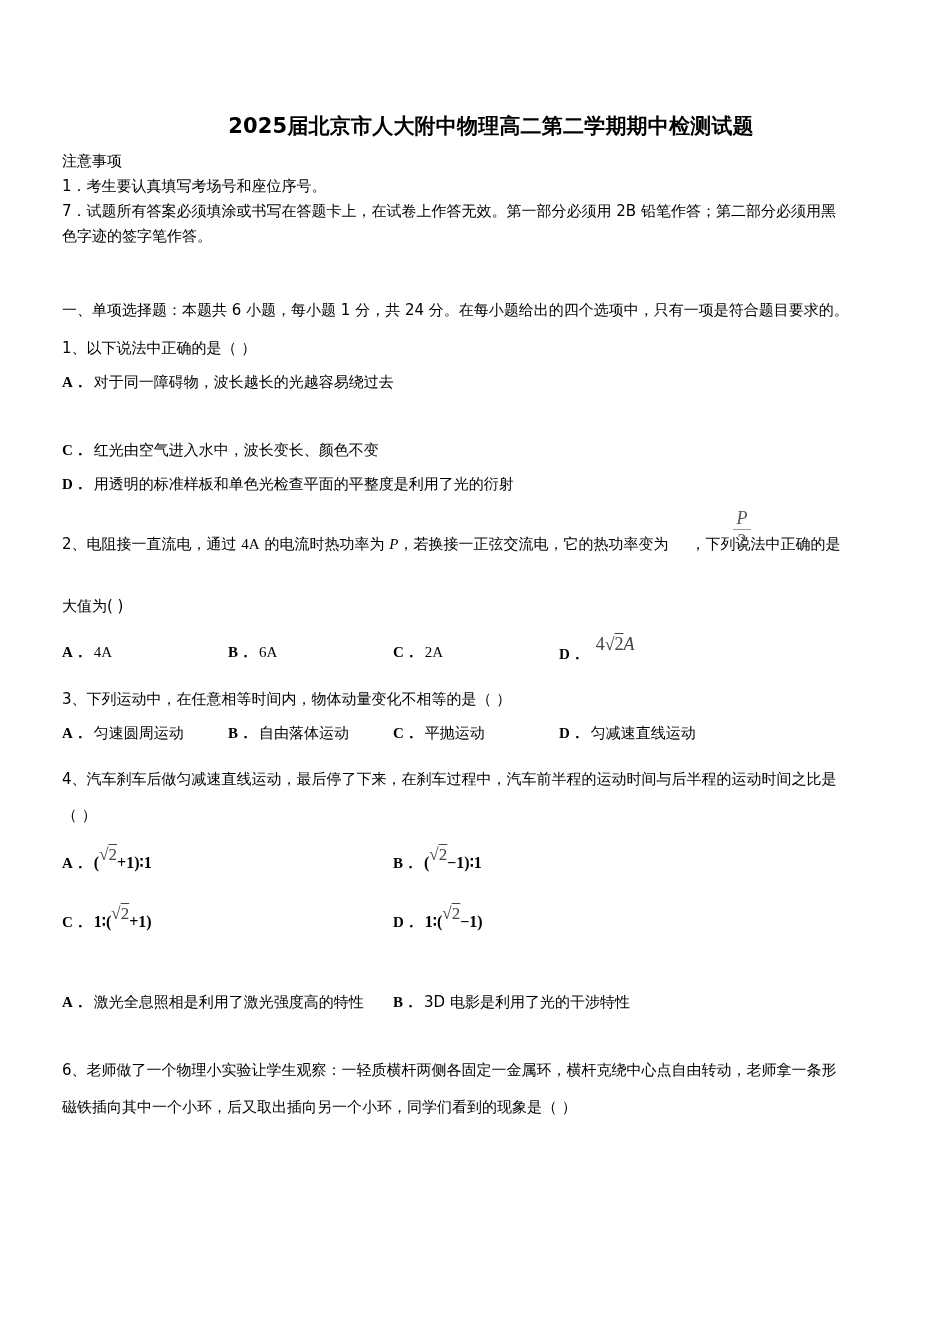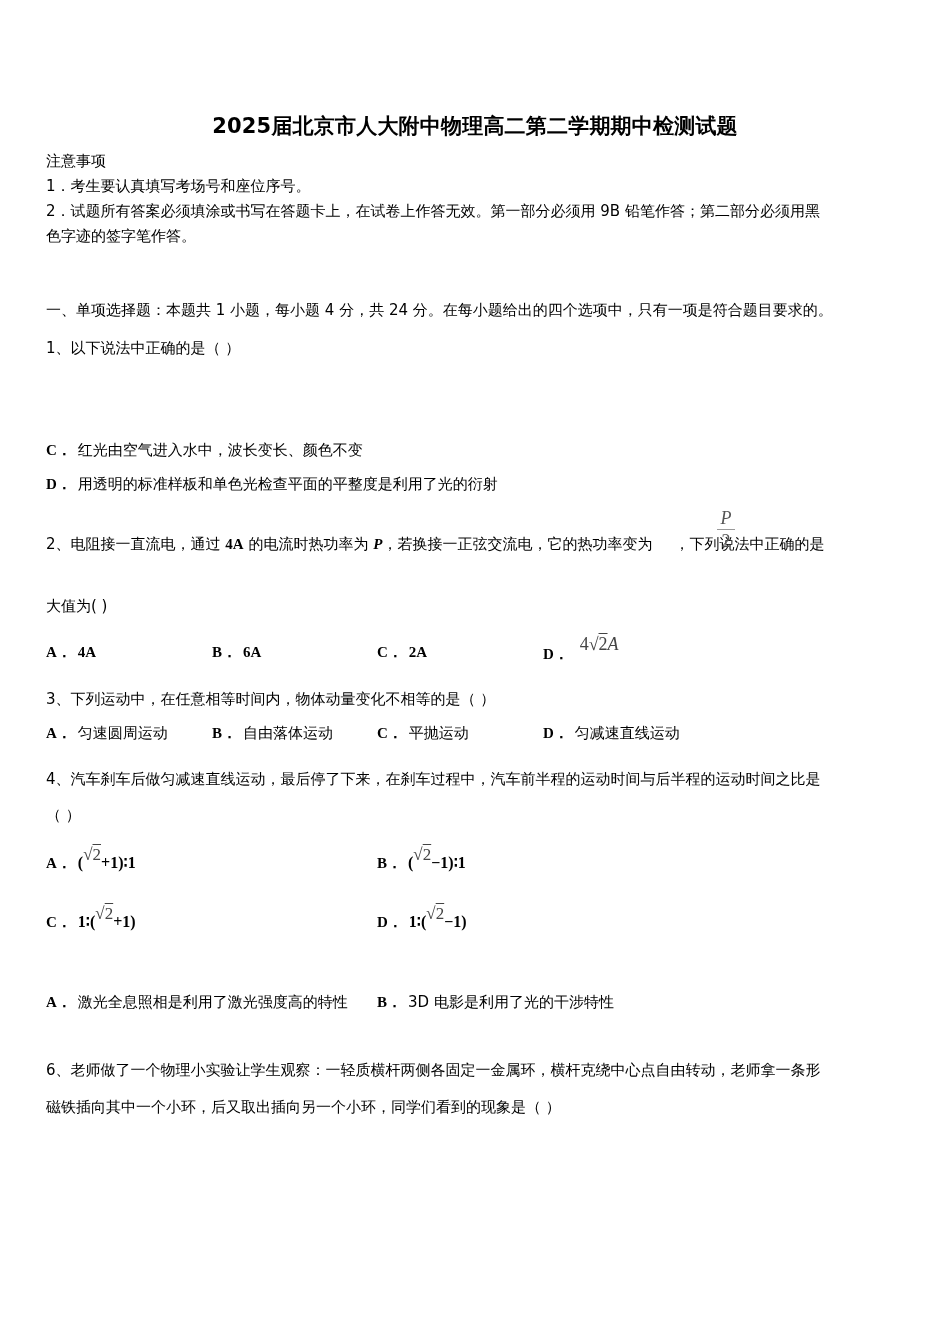--- a/index.html
+++ b/index.html
@@ -1,50 +1,53 @@
 <!DOCTYPE html>
 <html><head>
 <meta charset="utf-8">
 <style>
   * { margin: 0; padding: 0; box-sizing: border-box; }
   html, body { width: 950px; height: 1344px; background: #ffffff; overflow: hidden; }
   body { position: relative; color: #000; font-family: "DejaVu Serif", "Liberation Serif", serif; }
-  .page { position: absolute; left: 0; top: 0; width: 765px; height: 1344px; background: #fff; }
+  .page { position: absolute; left: 16px; top: 0; width: 765px; height: 1344px; background: #fff; }
   .abs { position: absolute; white-space: nowrap; }
   .title { left: 0; width: 950px; top: 112px; text-align: center; font-family: "DejaVu Sans", "Liberation Sans", sans-serif; font-weight: bold; font-size: 21px; letter-spacing: 0.2px; }
   .note { font-family: "DejaVu Sans", "Liberation Sans", sans-serif; font-size: 15px; }
   .txt { font-family: "DejaVu Sans", "Liberation Sans", sans-serif; font-size: 15px; }
   .opt { font-family: "DejaVu Sans", "Liberation Sans", sans-serif; font-size: 15px; }
   .lbl { font-family: "Liberation Serif", "DejaVu Serif", serif; font-weight: bold; font-size: 15px; margin-right: 6px; }
-  .bold { font-weight: bold; font-family: "Liberation Serif", serif; }
+  .bold { font-weight: normal; font-family: "Liberation Serif", serif; }
   .ital { font-style: italic; font-family: "Liberation Serif", serif; }
   .math { font-family: "Liberation Serif", "DejaVu Serif", serif; color: #444; font-size: 18px; }
   .frac { position: absolute; font-family: "Liberation Serif", serif; color: #555; font-size: 18px; text-align: center; width: 18px; }
   .frac .num { display: block; font-style: italic; line-height: 20px; }
   .frac .bar { display: block; height: 1px; background: #999; margin: 1px 0; }
   .frac .den { display: block; line-height: 20px; }
   .sqrt { font-family: "Liberation Serif", serif; color: #444; font-size: 17px; position: relative; top: -8px; }
   .sqrt .rad { text-decoration: overline; }
   .bmath { font-family: "Liberation Serif", serif; font-weight: bold; font-size: 16px; }
 </style>
 </head>
 <body>
 
 <div class="page">
 
   <div class="abs title">2025届北京市人大附中物理高二第二学期期中检测试题</div>
 
   <div class="abs note" style="left:46px; top:152px;">注意事项</div>
   <div class="abs note" style="left:46px; top:177px;">1．考生要认真填写考场号和座位序号。</div>
-  <div class="abs note" style="left:46px; top:202px;">2．试题所有答案必须填涂或书写在答题卡上，在试卷上作答无效。第一部分必须用 9B 铅笔作答；第二部分必须用黑</div>
+  <div class="abs note" style="left:46px; top:202px;">7．试题所有答案必须填涂或书写在答题卡上，在试卷上作答无效。第一部分必须用 2B 铅笔作答；第二部分必须用黑</div>
   <div class="abs note" style="left:46px; top:227px;">色字迹的签字笔作答。</div>
 
-  <div class="abs txt" style="left:46px; top:301px;">一、单项选择题：本题共 1 小题，每小题 4 分，共 24 分。在每小题给出的四个选项中，只有一项是符合题目要求的。</div>
+  <div class="abs txt" style="left:46px; top:301px;">一、单项选择题：本题共 6 小题，每小题 1 分，共 24 分。在每小题给出的四个选项中，只有一项是符合题目要求的。</div>
 
   <div class="abs txt" style="left:46px; top:339px;">1、以下说法中正确的是（   ）</div>
+  <div class="abs opt" style="left:46px; top:373px;">
+    <span class="lbl">A．</span><span>对于同一障碍物，波长越长的光越容易绕过去</span>
+  </div>
   <div class="abs opt" style="left:46px; top:475px;">
     <span class="lbl">D．</span><span>用透明的标准样板和单色光检查平面的平整度是利用了光的衍射</span>
   </div>
   <div class="abs opt" style="left:46px; top:441px;">
     <span class="lbl">C．</span><span>红光由空气进入水中，波长变长、颜色不变</span>
   </div>
 
   <div class="abs txt" style="left:46px; top:535px;">
     <span>2、电阻接一直流电，通过 </span><span class="bold">4A</span><span> 的电流时热功率为 </span><span class="ital bold">P</span><span>，若换接一正弦交流电，它的热功率变为</span><span style="display:inline-block; width:22px;"></span><span>，下列说法中正确的是</span>
   </div>

